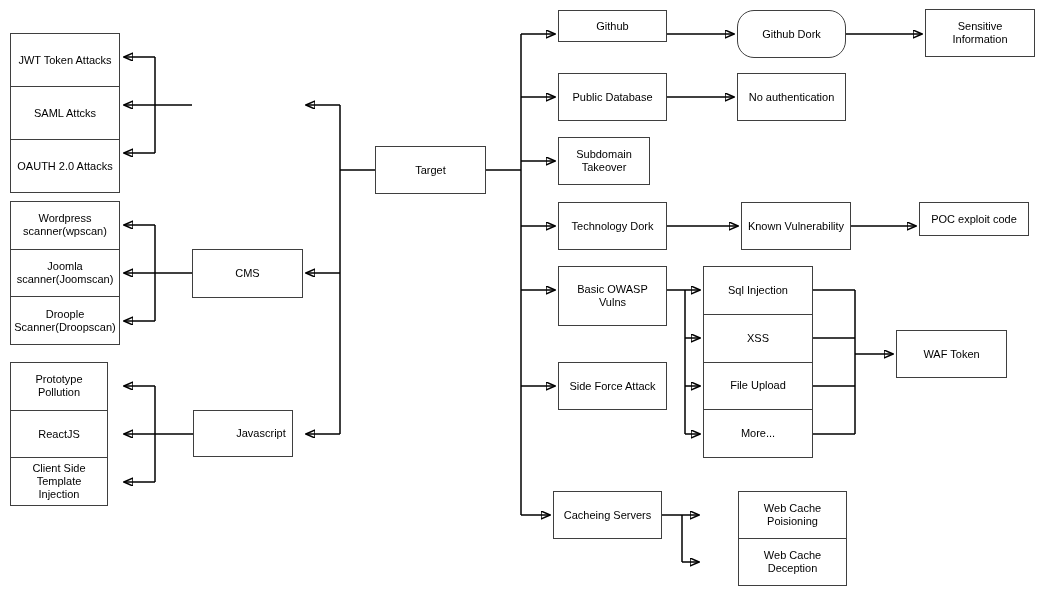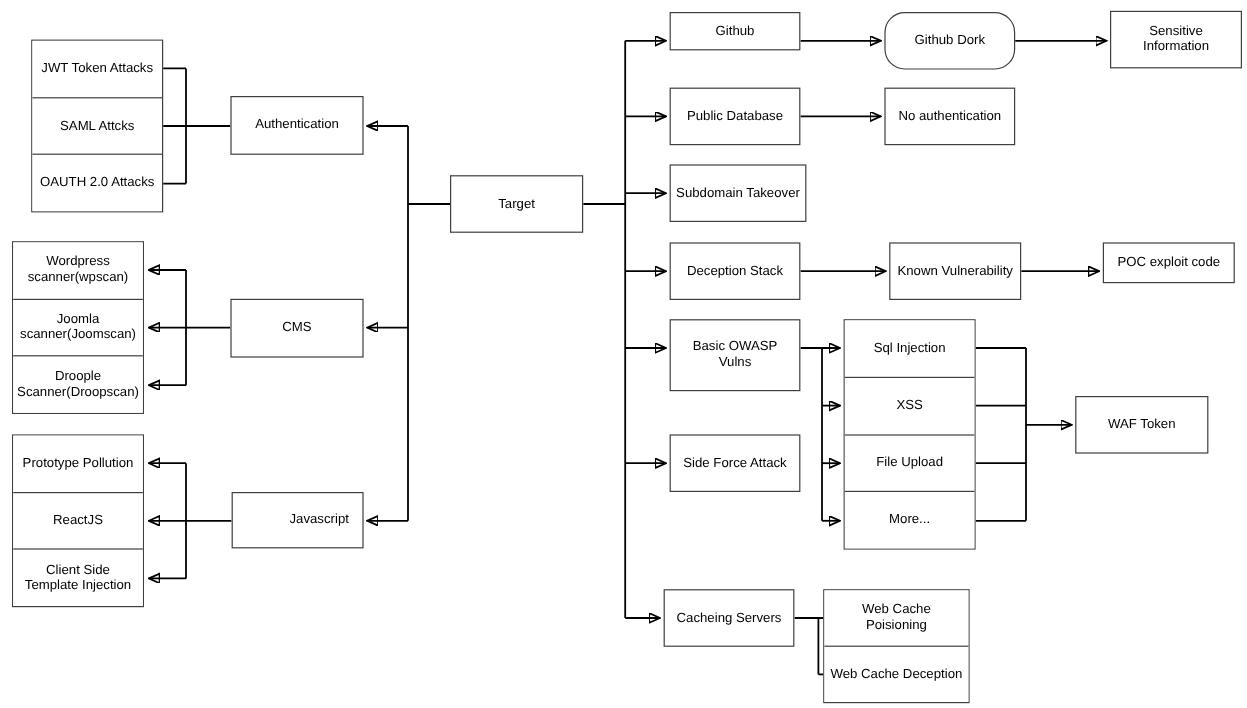--- a/index.html
+++ b/index.html
@@ -143,21 +143,21 @@
       <path d="M855,354 H893" marker-end="url(#arrow)"></path>
     </g>
 
     <g>
       <path d="M662,515 H699" marker-end="url(#arrow)"></path>
       <path d="M682,515 V562"></path>
       <path d="M682,562 H699" marker-end="url(#arrow)"></path>
     </g>
   </svg>
 
-  <div class="stack" style="left:10px;top:33px;width:110px;height:144px;margin-left:16px;">
+  <div class="stack" style="left:10px;top:33px;width:110px;height:160px;">
     <div class="cell">
       <span>JWT Token Attacks</span>
     </div>
     <div class="cell">
       <span>SAML Attcks</span>
     </div>
     <div class="cell">
       <span>OAUTH 2.0 Attacks</span>
     </div>
   </div>
@@ -167,62 +167,59 @@
       <span>Wordpress scanner(wpscan)</span>
     </div>
     <div class="cell">
       <span>Joomla scanner(Joomscan)</span>
     </div>
     <div class="cell">
       <span>Droople Scanner(Droopscan)</span>
     </div>
   </div>
 
-  <div class="stack" style="left:10px;top:362px;width:110px;height:144px;">
+  <div class="stack" style="left:10px;top:362px;width:98px;height:144px;">
     <div class="cell">
       <span>Prototype Pollution</span>
     </div>
     <div class="cell">
       <span>ReactJS</span>
     </div>
     <div class="cell">
       <span>Client Side Template Injection</span>
     </div>
   </div>
 
-  <div class="node" style="left:192px;top:80px;width:111px;height:49px;">
-    <span>Authentication</span>
-  </div>
 
   <div class="node" style="left:192px;top:249px;width:111px;height:49px;">
     <span>CMS</span>
   </div>
 
-  <div class="node" style="left:193px;top:410px;width:110px;height:47px;padding-left:40px;">
+  <div class="node" style="left:193px;top:410px;width:100px;height:47px;padding-left:40px;">
     <span>Javascript</span>
   </div>
 
   <div class="node" style="left:375px;top:146px;width:111px;height:48px;">
     <span>Target</span>
   </div>
 
   <div class="node" style="left:558px;top:10px;width:109px;height:32px;">
     <span>Github</span>
   </div>
 
   <div class="node" style="left:558px;top:73px;width:109px;height:48px;">
     <span>Public Database</span>
   </div>
 
-  <div class="node" style="left:558px;top:137px;width:114px;height:48px;justify-content:center;">
+  <div class="node" style="left:558px;top:137px;width:92px;height:48px;justify-content:center;">
     <span>Subdomain Takeover</span>
   </div>
 
   <div class="node" style="left:558px;top:202px;width:109px;height:48px;">
-    <span>Deception Stack</span>
+    <span>Technology Dork</span>
   </div>
 
   <div class="node" style="left:558px;top:266px;width:109px;height:60px;justify-content:flex-end;">
     <span>Basic OWASP Vulns</span>
   </div>
 
   <div class="node" style="left:558px;top:362px;width:109px;height:48px;">
     <span>Side Force Attack</span>
   </div>
 
@@ -250,21 +247,21 @@
       <span>XSS</span>
     </div>
     <div class="cell">
       <span>File Upload</span>
     </div>
     <div class="cell">
       <span>More...</span>
     </div>
   </div>
 
-  <div class="stack" style="left:686px;top:491px;width:122px;height:95px;">
+  <div class="stack" style="left:738px;top:491px;width:109px;height:95px;">
     <div class="cell">
       <span>Web Cache Poisioning</span>
     </div>
     <div class="cell">
       <span>Web Cache Deception</span>
     </div>
   </div>
 
   <div class="node" style="left:925px;top:9px;width:110px;height:48px;">
     <span>Sensitive Information</span>

